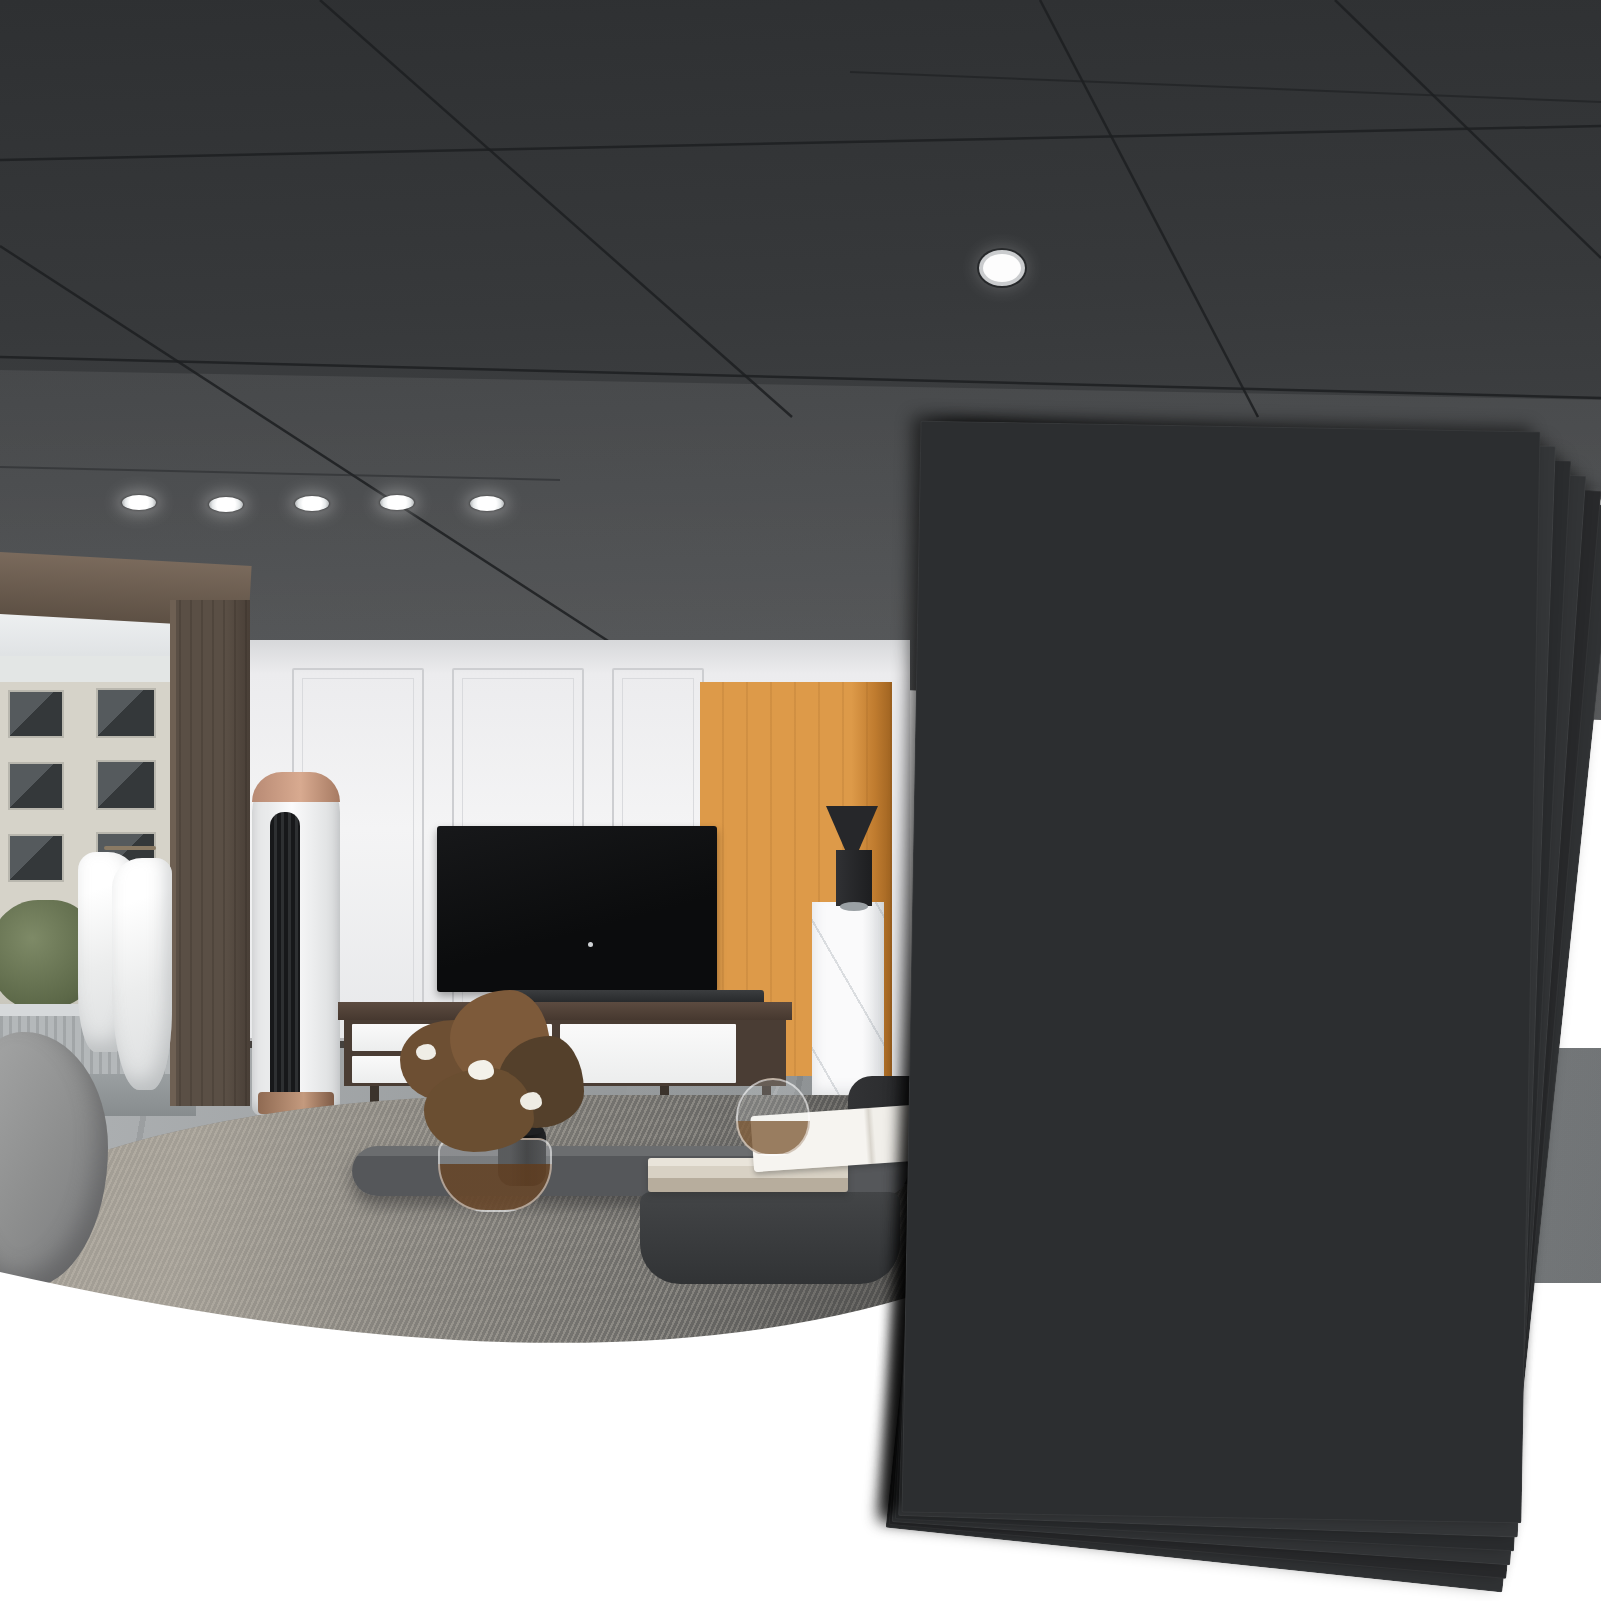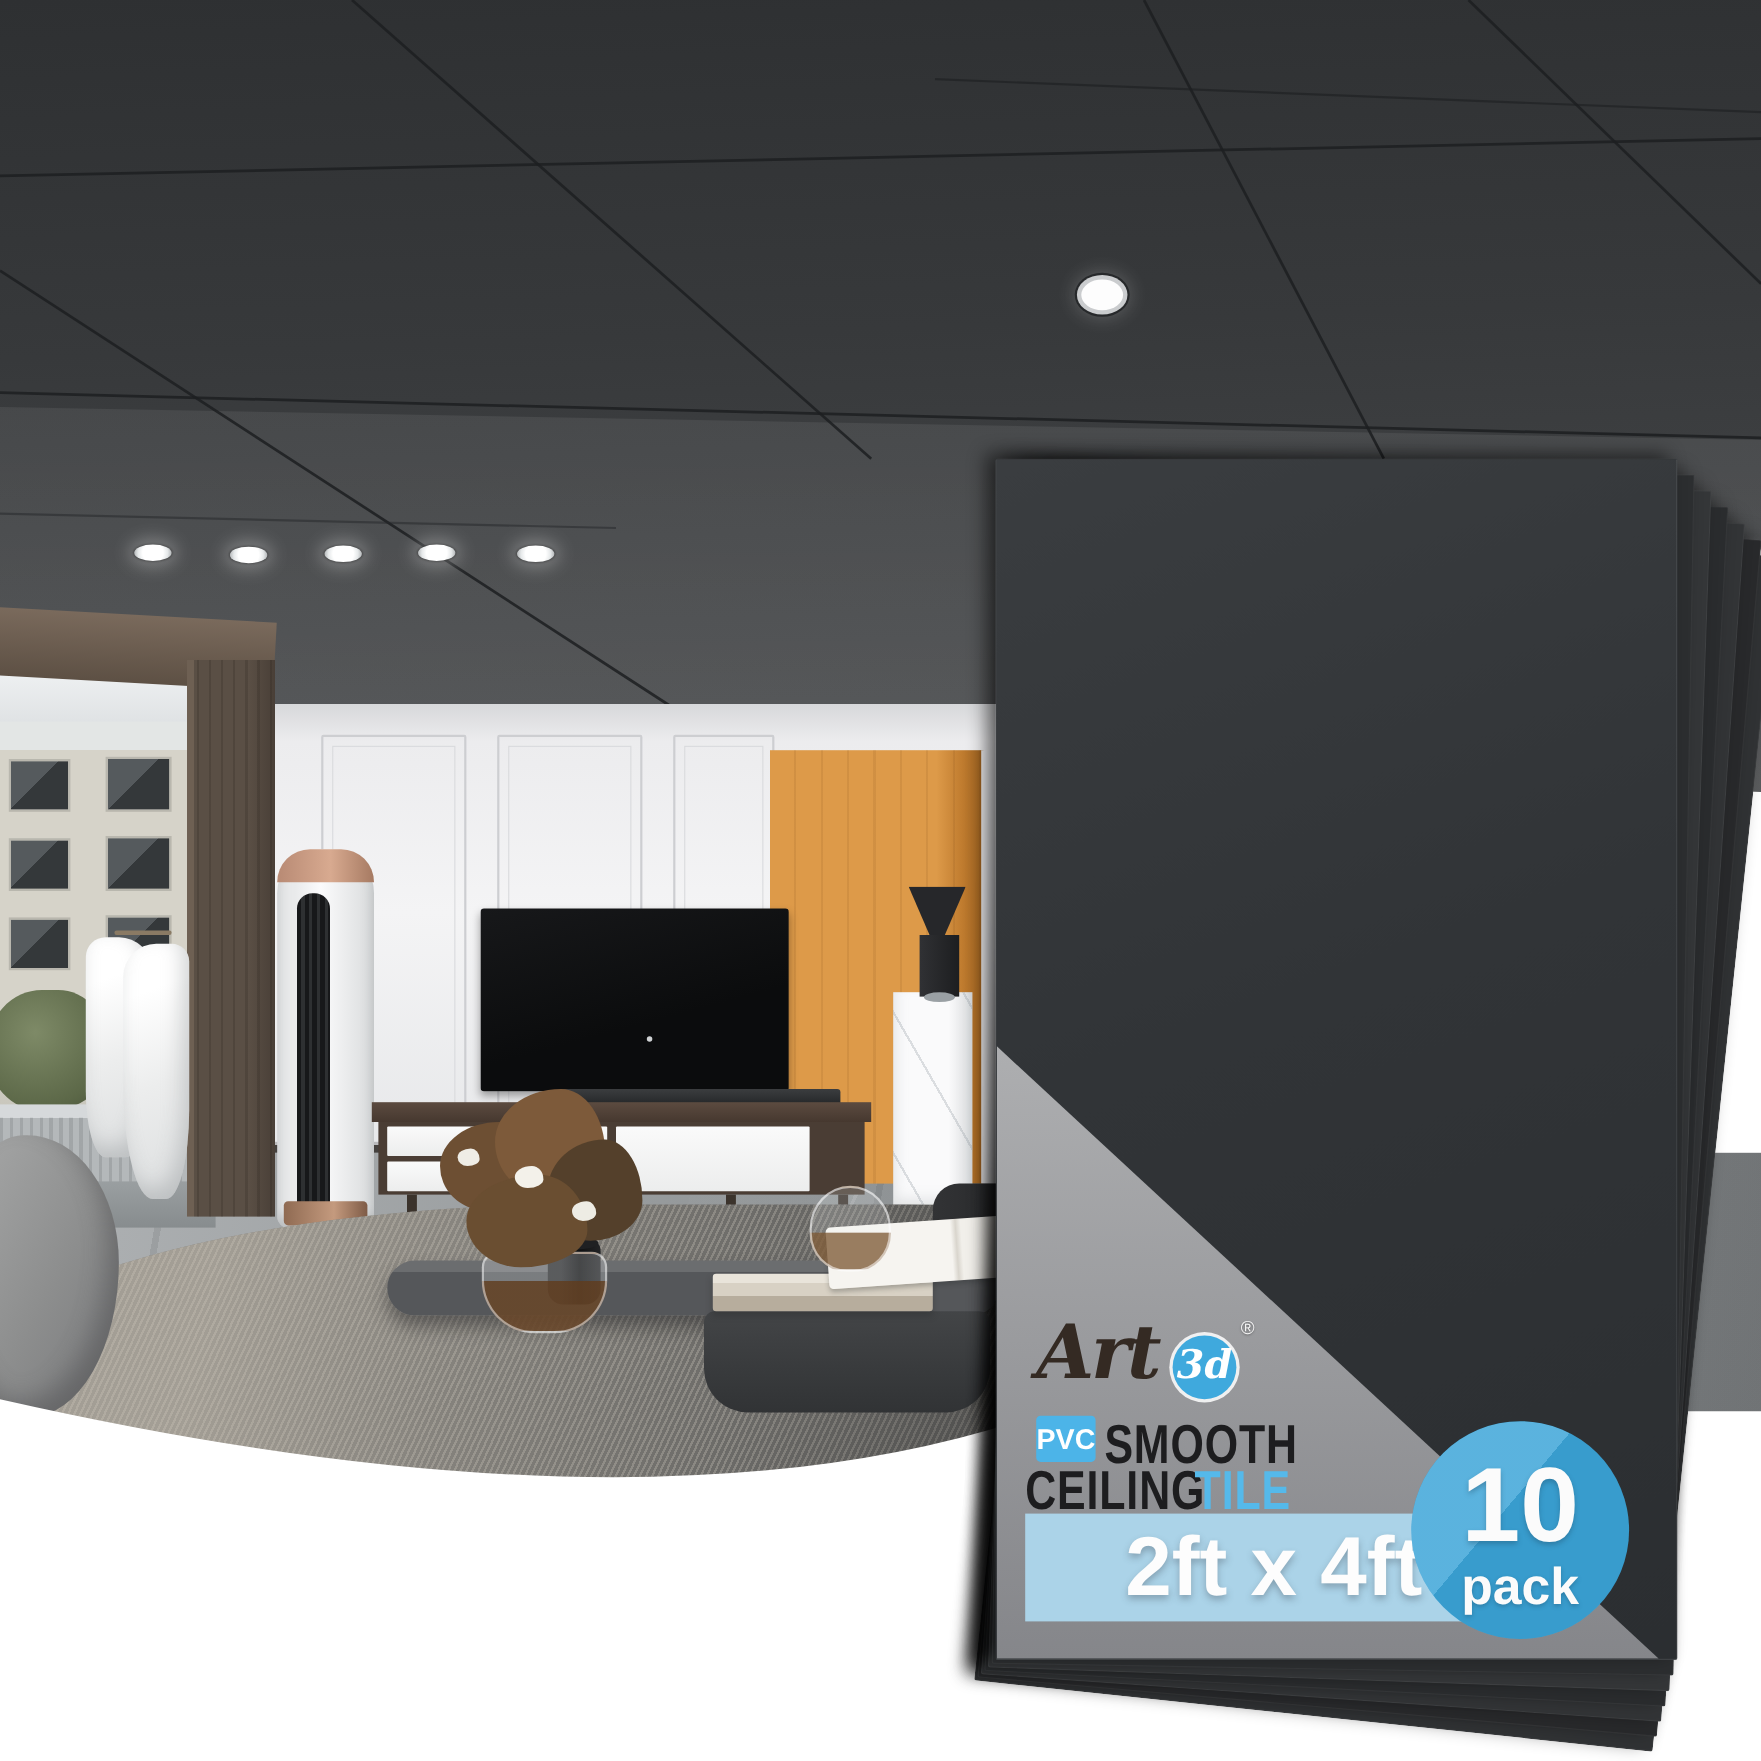--- a/index.html
+++ b/index.html
@@ -259,35 +259,14 @@
     <path d="M0,1272 Q600,1408 952,1283 L1601,1283 L1601,1601 L0,1601 Z" fill="#ffffff"></path>
   </svg>
 
   <div class="abs panel p6"></div>
   <div class="abs panel p5"></div>
   <div class="abs panel p4"></div>
   <div class="abs panel p3"></div>
   <div class="abs panel p2"></div>
   <div class="abs panel p1"></div>
 
-  <div class="abs panel pFront">
-    <div class="abs triangle"></div>
-
-    <div class="abs logoArt">Art</div>
-    <div class="abs logoCircle">
-      <div class="logo3d">3d</div>
-    </div>
-    <div class="abs regMark">®</div>
-
-    <div class="abs pvcBox">PVC</div>
-    <div class="abs condensed smooth">SMOOTH</div>
-    <div class="abs condensed ceilword">CEILING</div>
-    <div class="abs condensed tileword">TILE</div>
-
-    <div class="abs band"></div>
-    <div class="abs sizeText">2ft x 4ft</div>
-
-    <div class="abs packCircle"></div>
-    <div class="abs packCount">10</div>
-    <div class="abs packWord">pack</div>
-  </div>
 
 </div>
 
 </body></html>

